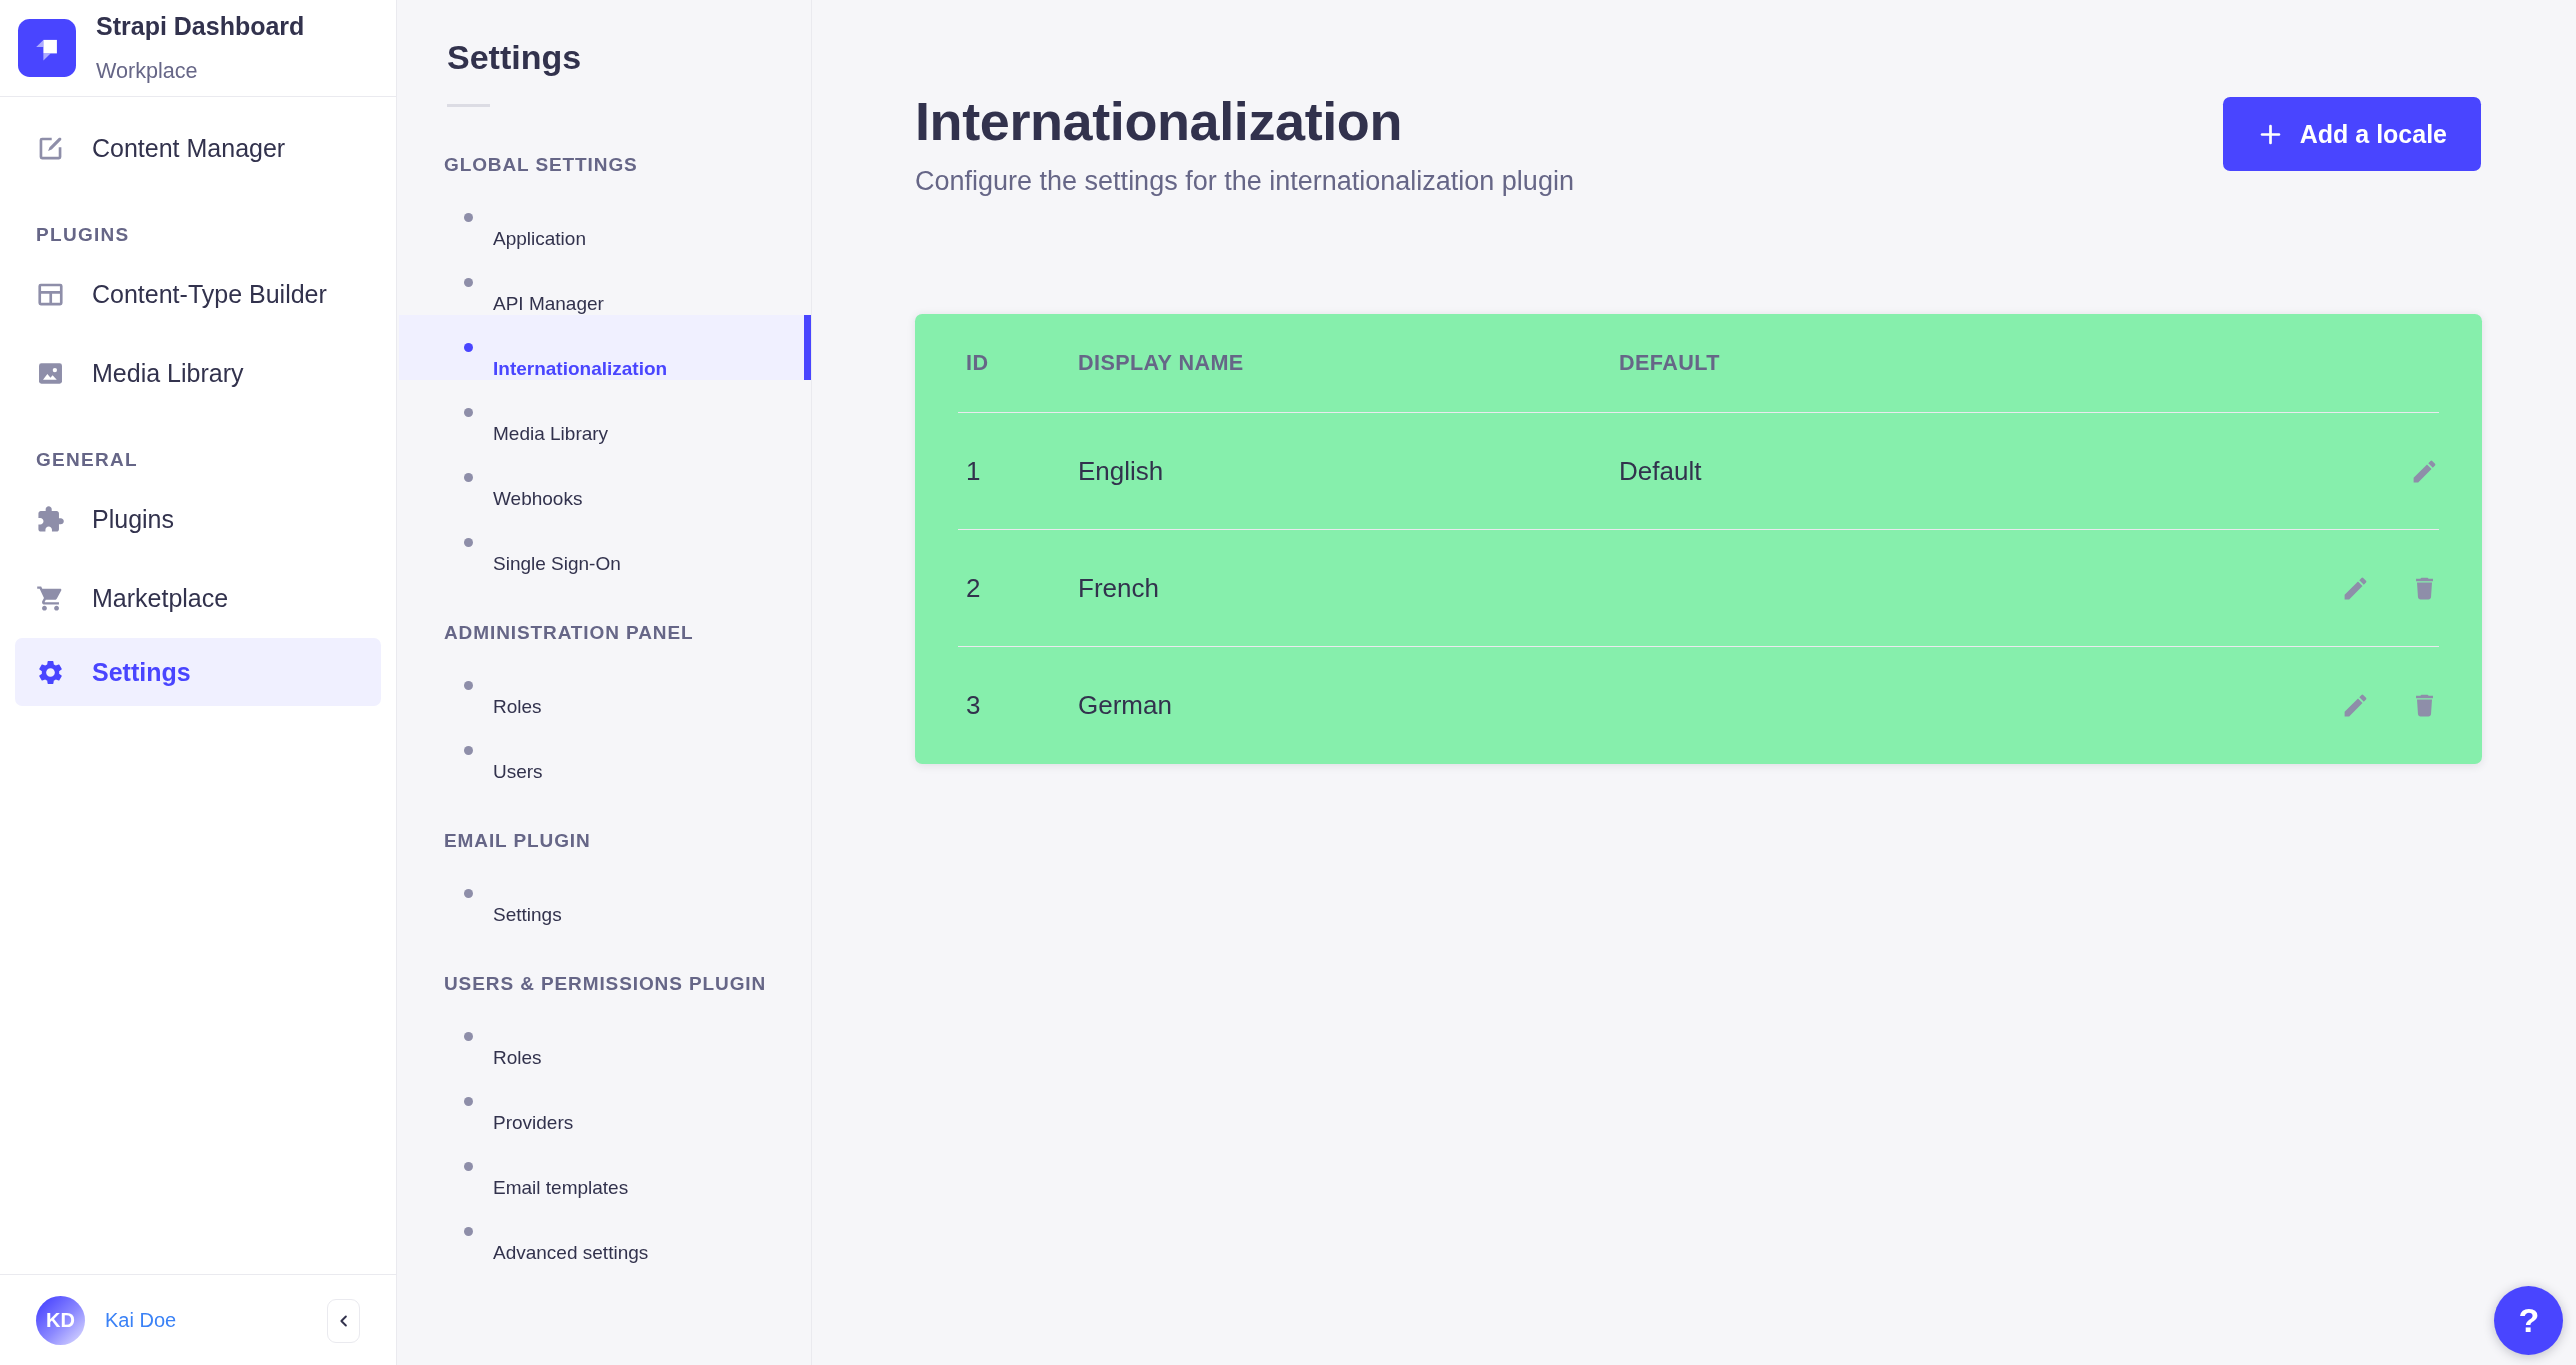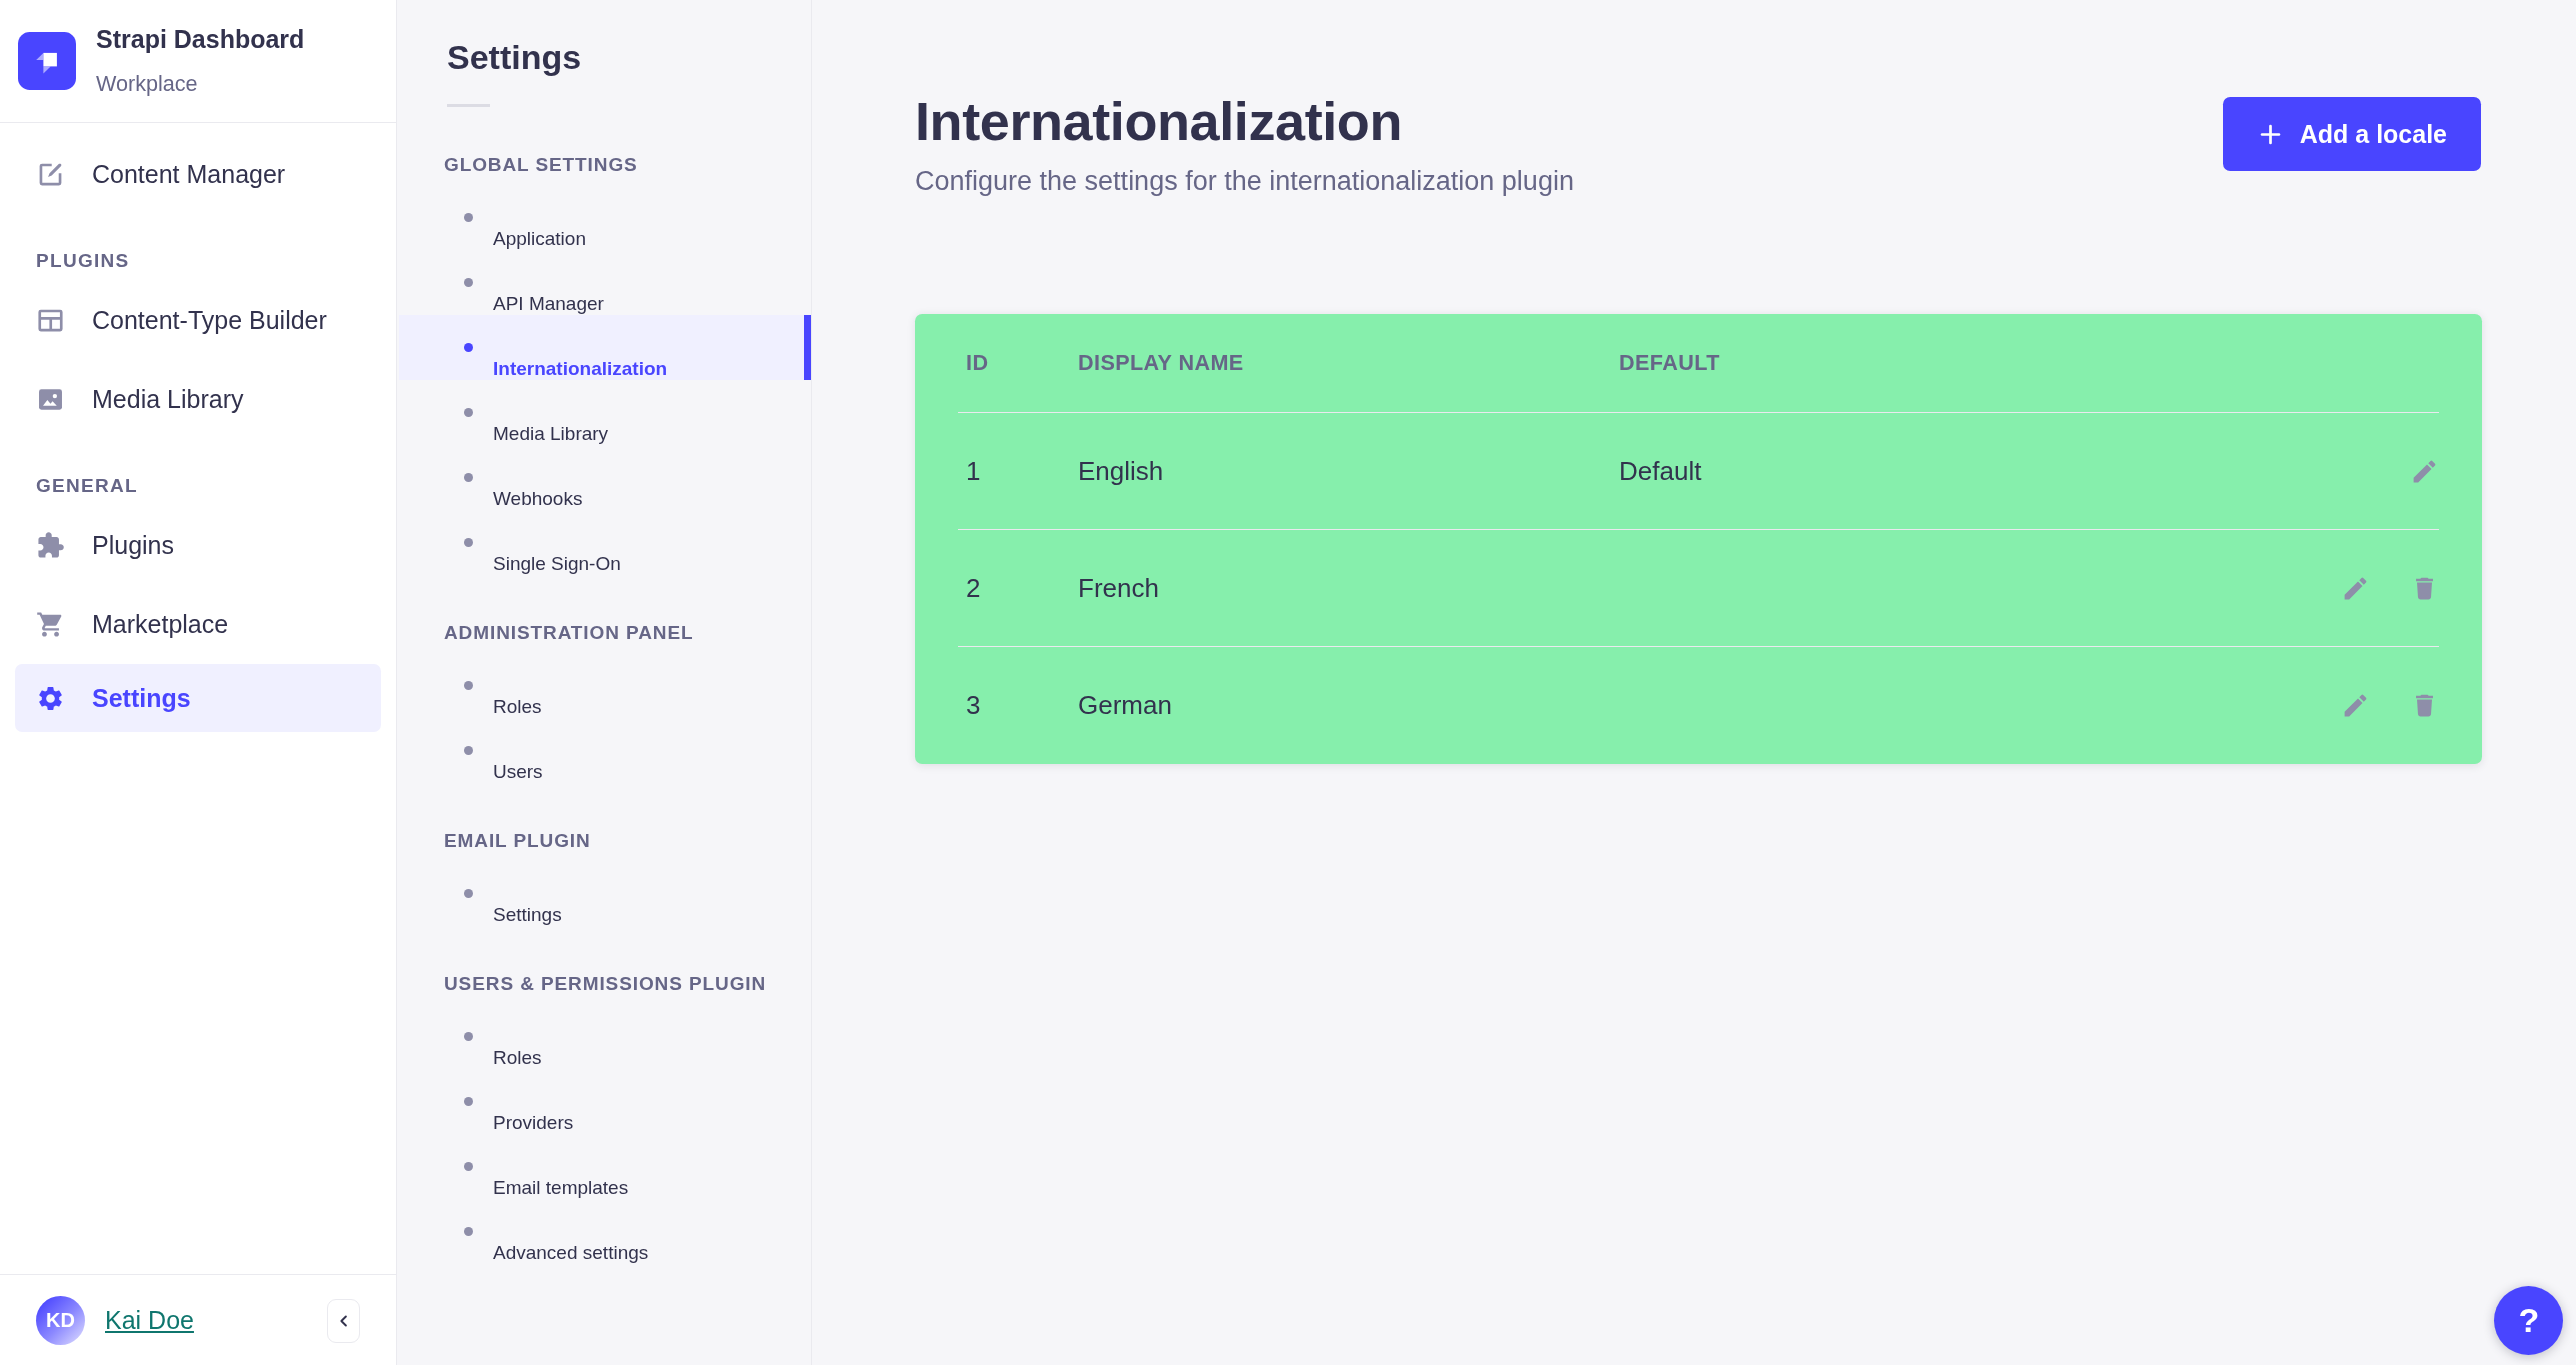--- a/index.html
+++ b/index.html
@@ -13,21 +13,21 @@
   svg { display:block; }
 
   
   .sidebar {
     position:absolute; left:0; top:0; bottom:0; width:397px;
     background:#ffffff; border-right:1.8px solid #eaeaef;
     display:flex; flex-direction:column;
   }
   .brand {
     display:flex; align-items:center; gap:20px;
-    padding:25px 18px; border-bottom:1.8px solid #eaeaef;
+    padding:12px 18px; border-bottom:1.8px solid #eaeaef;
     cursor:pointer;
   }
   .brand-logo {
     width:58px; height:58px; border-radius:11.7px; background:#4945ff;
     display:flex; align-items:center; justify-content:center; flex:none;
   }
   .brand-name { font-size:25px; font-weight:bold; color:#32324d; line-height:1.15; }
   .brand-sub  { font-size:21.6px; color:#666687; margin-top:17px; }
 
   .side-nav { flex:1; padding-top:12.6px; }
@@ -51,21 +51,21 @@
   .side-footer {
     border-top:1.8px solid #eaeaef; height:92px; flex:none;
     display:flex; align-items:center; gap:20px; padding:0 36px; position:relative;
   }
   .avatar {
     width:49px; height:49px; border-radius:50%;
     background:linear-gradient(135deg,#4945ff 10%,#8c89ff 55%,#e3e2ff 100%);
     color:#fff; font-size:20px; font-weight:bold;
     display:flex; align-items:center; justify-content:center; flex:none;
   }
-  .user-name { font-size:25px; color:#0f766e;text-decoration:underline; }
+  .user-name { font-size:20px; color:#3b82f6; }
   .collapse-btn {
     position:absolute; right:36px; top:50%; transform:translateY(-50%);
     width:33px; height:44px; background:#fff;
     border:1.8px solid #eaeaef; border-radius:9px;
     display:flex; align-items:center; justify-content:center;
     color:#32324d; cursor:pointer;
   }
 
   
   .subnav {

